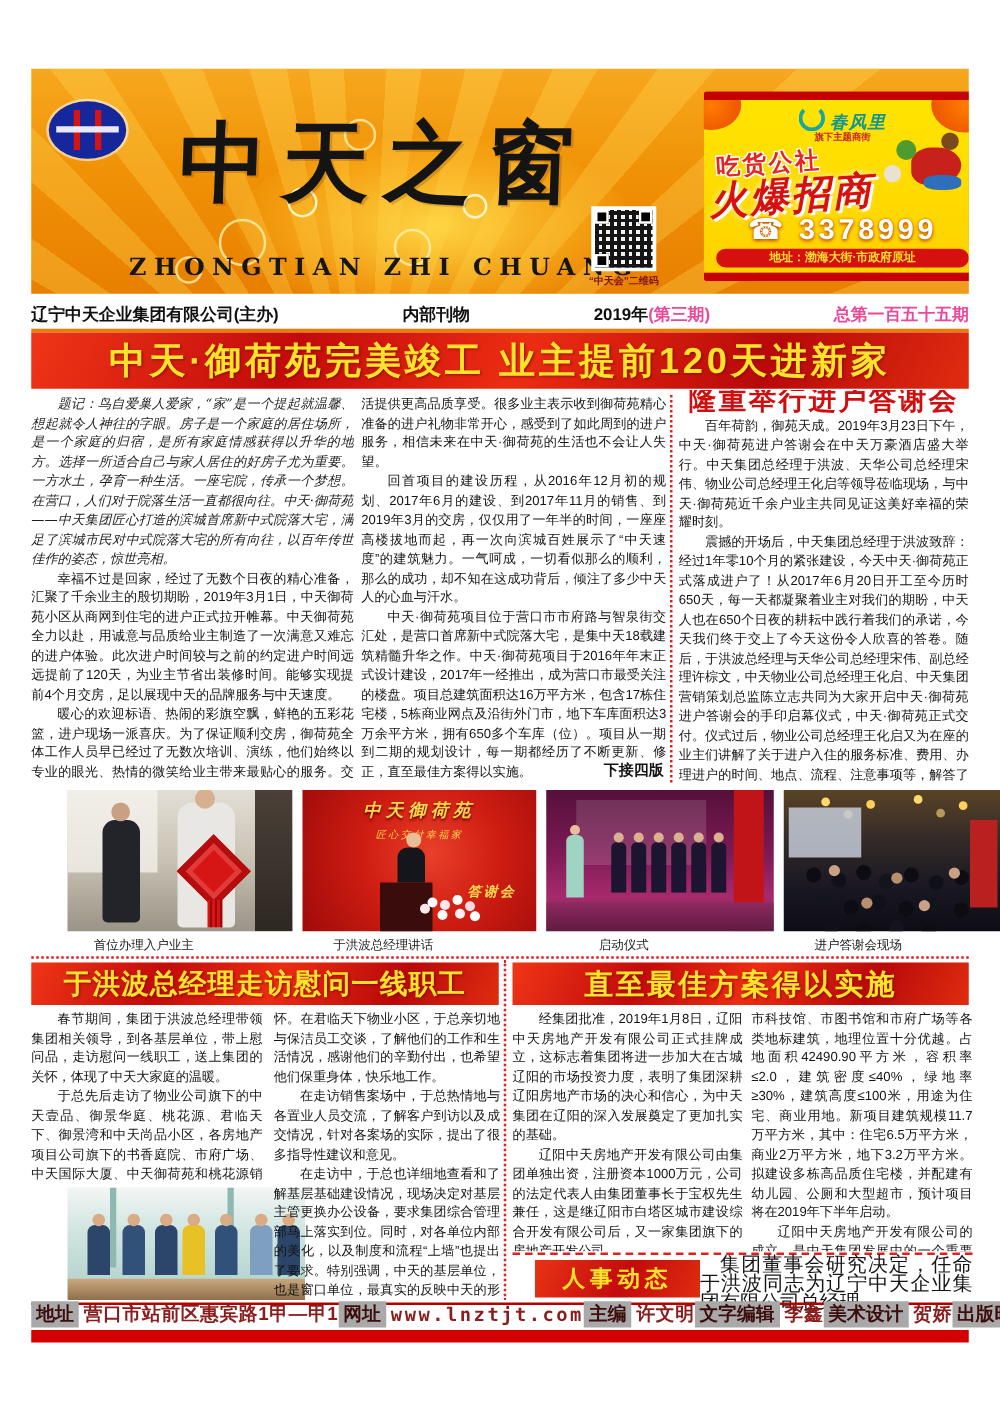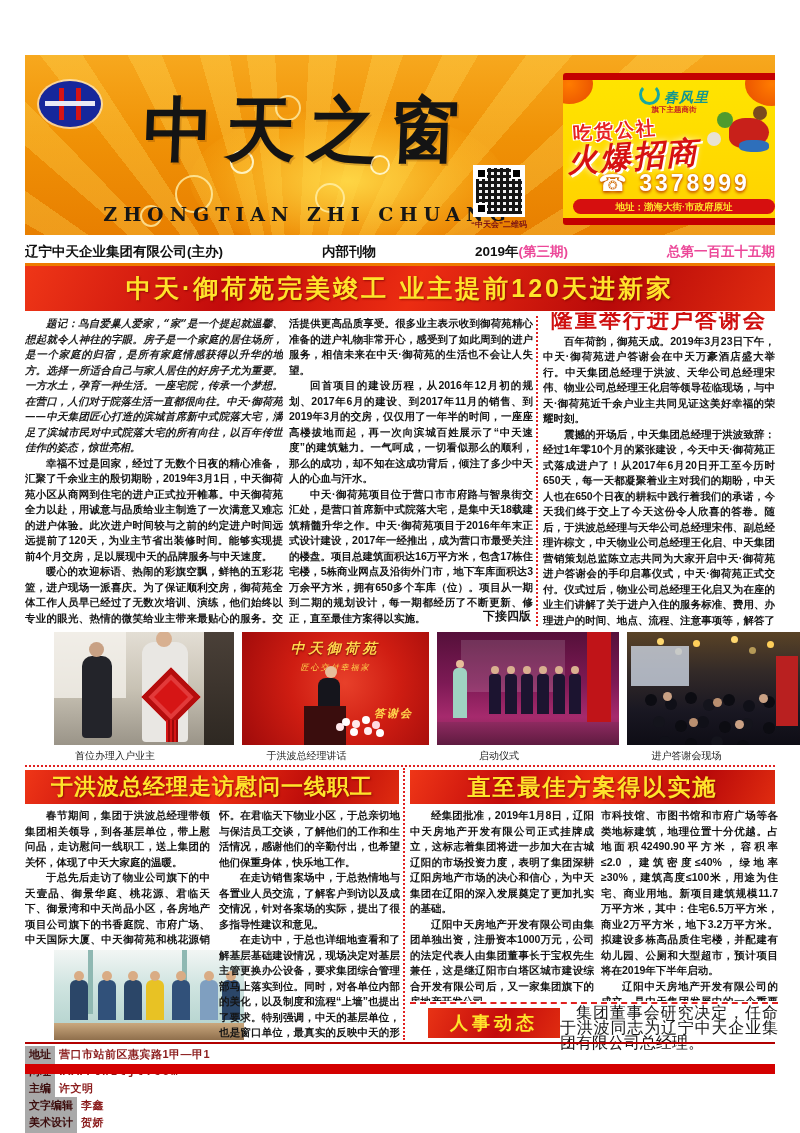--- a/index.html
+++ b/index.html
@@ -67,27 +67,27 @@
   .ad-address{position:absolute;left:10px;right:10px;top:119px;height:15px;line-height:15px;z-index:2;
     background:#d60f0f;color:#ffe32b;font-size:9.5px;font-weight:bold;text-align:center;border-radius:8px;}
 
   
   .infobar{position:absolute;left:25px;top:240px;width:750px;height:23px;border-bottom:3px solid #ee7b00;
     display:flex;align-items:center;justify-content:space-between;font-size:13.5px;font-weight:bold;color:#101010;}
   .infobar .red{color:#ec4899;}
   .banner{position:absolute;display:flex;align-items:center;justify-content:center;
     background:linear-gradient(115deg,#ef3617 0%,#c30b0b 28%,#ec2d12 52%,#b80909 78%,#e02c10 100%);
     color:#ffe32b;font-weight:bold;text-shadow:1px 1px 2px rgba(110,0,0,.65);}
-  .banner-main{left:25px;top:266px;width:750px;height:45px;font-size:25px;letter-spacing:3px;}
+  .banner-main{left:25px;top:266px;width:750px;height:45px;font-size:29px;letter-spacing:3px;}
   .banner-left{left:25px;top:770px;width:374px;height:34px;font-size:22px;letter-spacing:1px;}
   .banner-right{left:410px;top:770px;width:365px;height:34px;font-size:23px;letter-spacing:2px;}
 
   
   .col{position:absolute;font-size:10.5px;line-height:15.5px;text-align:justify;color:#141414;overflow:hidden;}
-  .para{margin:0;text-indent:2em;font-weight:bold;}
+  .para{margin:0;text-indent:2em;}
   .no-indent{text-indent:0;}
   .intro{font-family:"DejaVu Serif","Liberation Serif",serif;font-style:italic;color:#1d1d1d;}
   .col-main1{left:25px;top:316px;width:258px;height:308px;}
   .col-main2{left:289px;top:316px;width:244px;height:308px;}
   .continued{position:absolute;right:2px;bottom:0;font-weight:bold;font-size:12px;background:#fff;padding-left:8px;}
   .col-thanks{left:543px;top:312px;width:232px;height:314px;}
   .article-title-red{color:#cf0f0f;font-weight:bold;font-size:22px;text-align:center;letter-spacing:2px;margin:0 0 6px;}
   .col-visit1{left:25px;top:808px;width:185px;height:140px;}
   .col-visit2{left:219px;top:808px;width:181px;height:234px;}
   .col-liao1{left:410px;top:808px;width:184px;height:193px;}
@@ -152,22 +152,22 @@
   .ph5 .pf{width:18px;height:40px;top:30px;border-radius:6px 6px 0 0;}
   .ph5 .pf::before{content:"";position:absolute;left:4px;top:-9px;width:10px;height:10px;border-radius:50%;background:#d9ac85;}
   .ph5 .q1{left:16px;background:#2b4668;} .ph5 .q2{left:44px;background:#31517a;} .ph5 .q3{left:70px;background:#2b4668;}
   .ph5 .q4{left:92px;background:#e8c224;} .ph5 .q5{left:118px;background:#31517a;} .ph5 .q6{left:146px;background:#7f9fc0;} .ph5 .q7{left:168px;background:#2b4668;}
 
   
   .hr-box{position:absolute;left:428px;top:1008px;width:132px;height:30px;display:flex;align-items:center;justify-content:center;
     background:linear-gradient(115deg,#e83315 0%,#c30b0b 55%,#e02c10 100%);color:#ffe32b;font-size:18px;font-weight:bold;letter-spacing:4px;}
   .hr-text{position:absolute;left:560px;top:1005px;width:218px;font-size:16px;line-height:15px;text-align:justify;text-indent:1em;color:#141414;}
   .footer-line{position:absolute;left:25px;top:1042px;width:750px;border-top:2px solid #b20000;}
-  .footer-row{position:absolute;left:25px;top:1046px;width:750px;height:16px;display:flex;align-items:flex-start;
-    justify-content:space-between;font-size:11px;flex-direction:column;}
+  .footer-row{position:absolute;left:25px;top:1046px;width:750px;height:16px;display:flex;align-items:flex-end;
+    justify-content:space-between;font-size:15px;}
   .f-item{display:flex;align-items:center;white-space:nowrap;}
   .f-label{background:#a9a9a9;color:#3c0d0d;font-weight:bold;padding:1px 4px;margin-right:4px;}
   .f-value{color:#8b1d1d;font-weight:bold;letter-spacing:.5px;}
   .f-url{font-family:"DejaVu Sans Mono","Liberation Mono",monospace;letter-spacing:2px;}
   .footer-bar{position:absolute;left:25px;top:1064px;width:750px;height:10px;background:#d40000;}
 </style>
 </head>
 <body>
 
 <div id="page">

